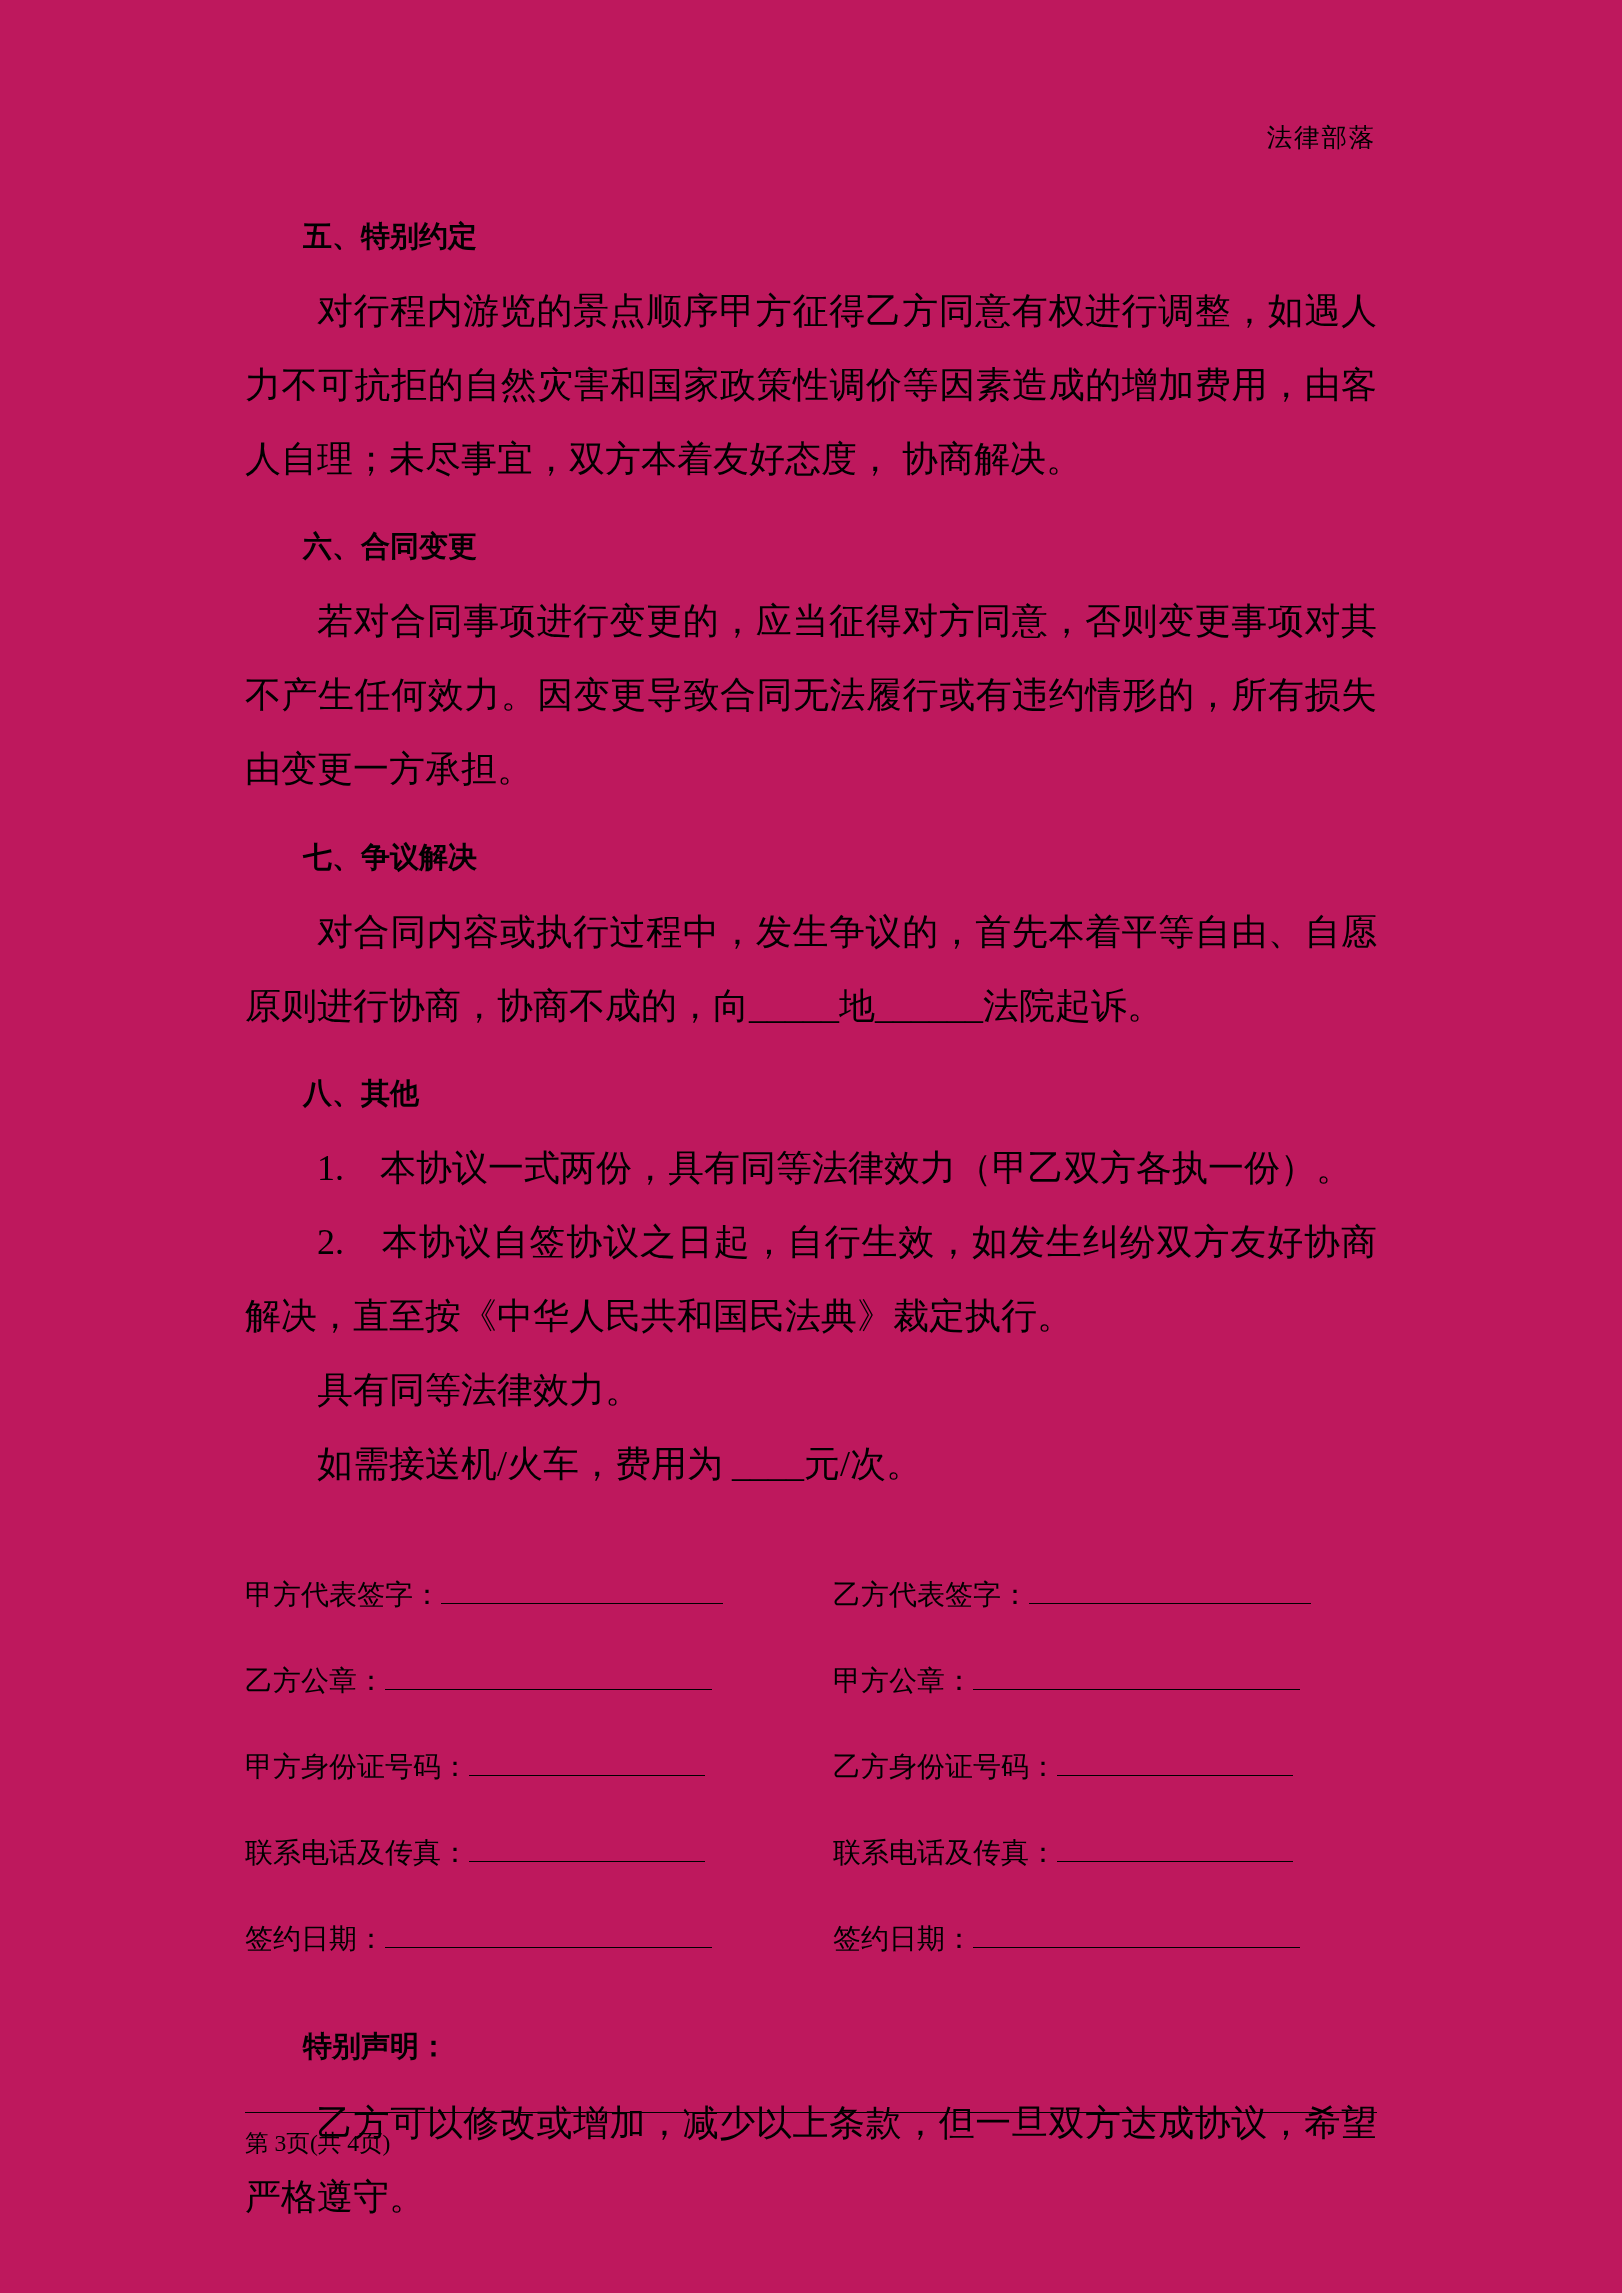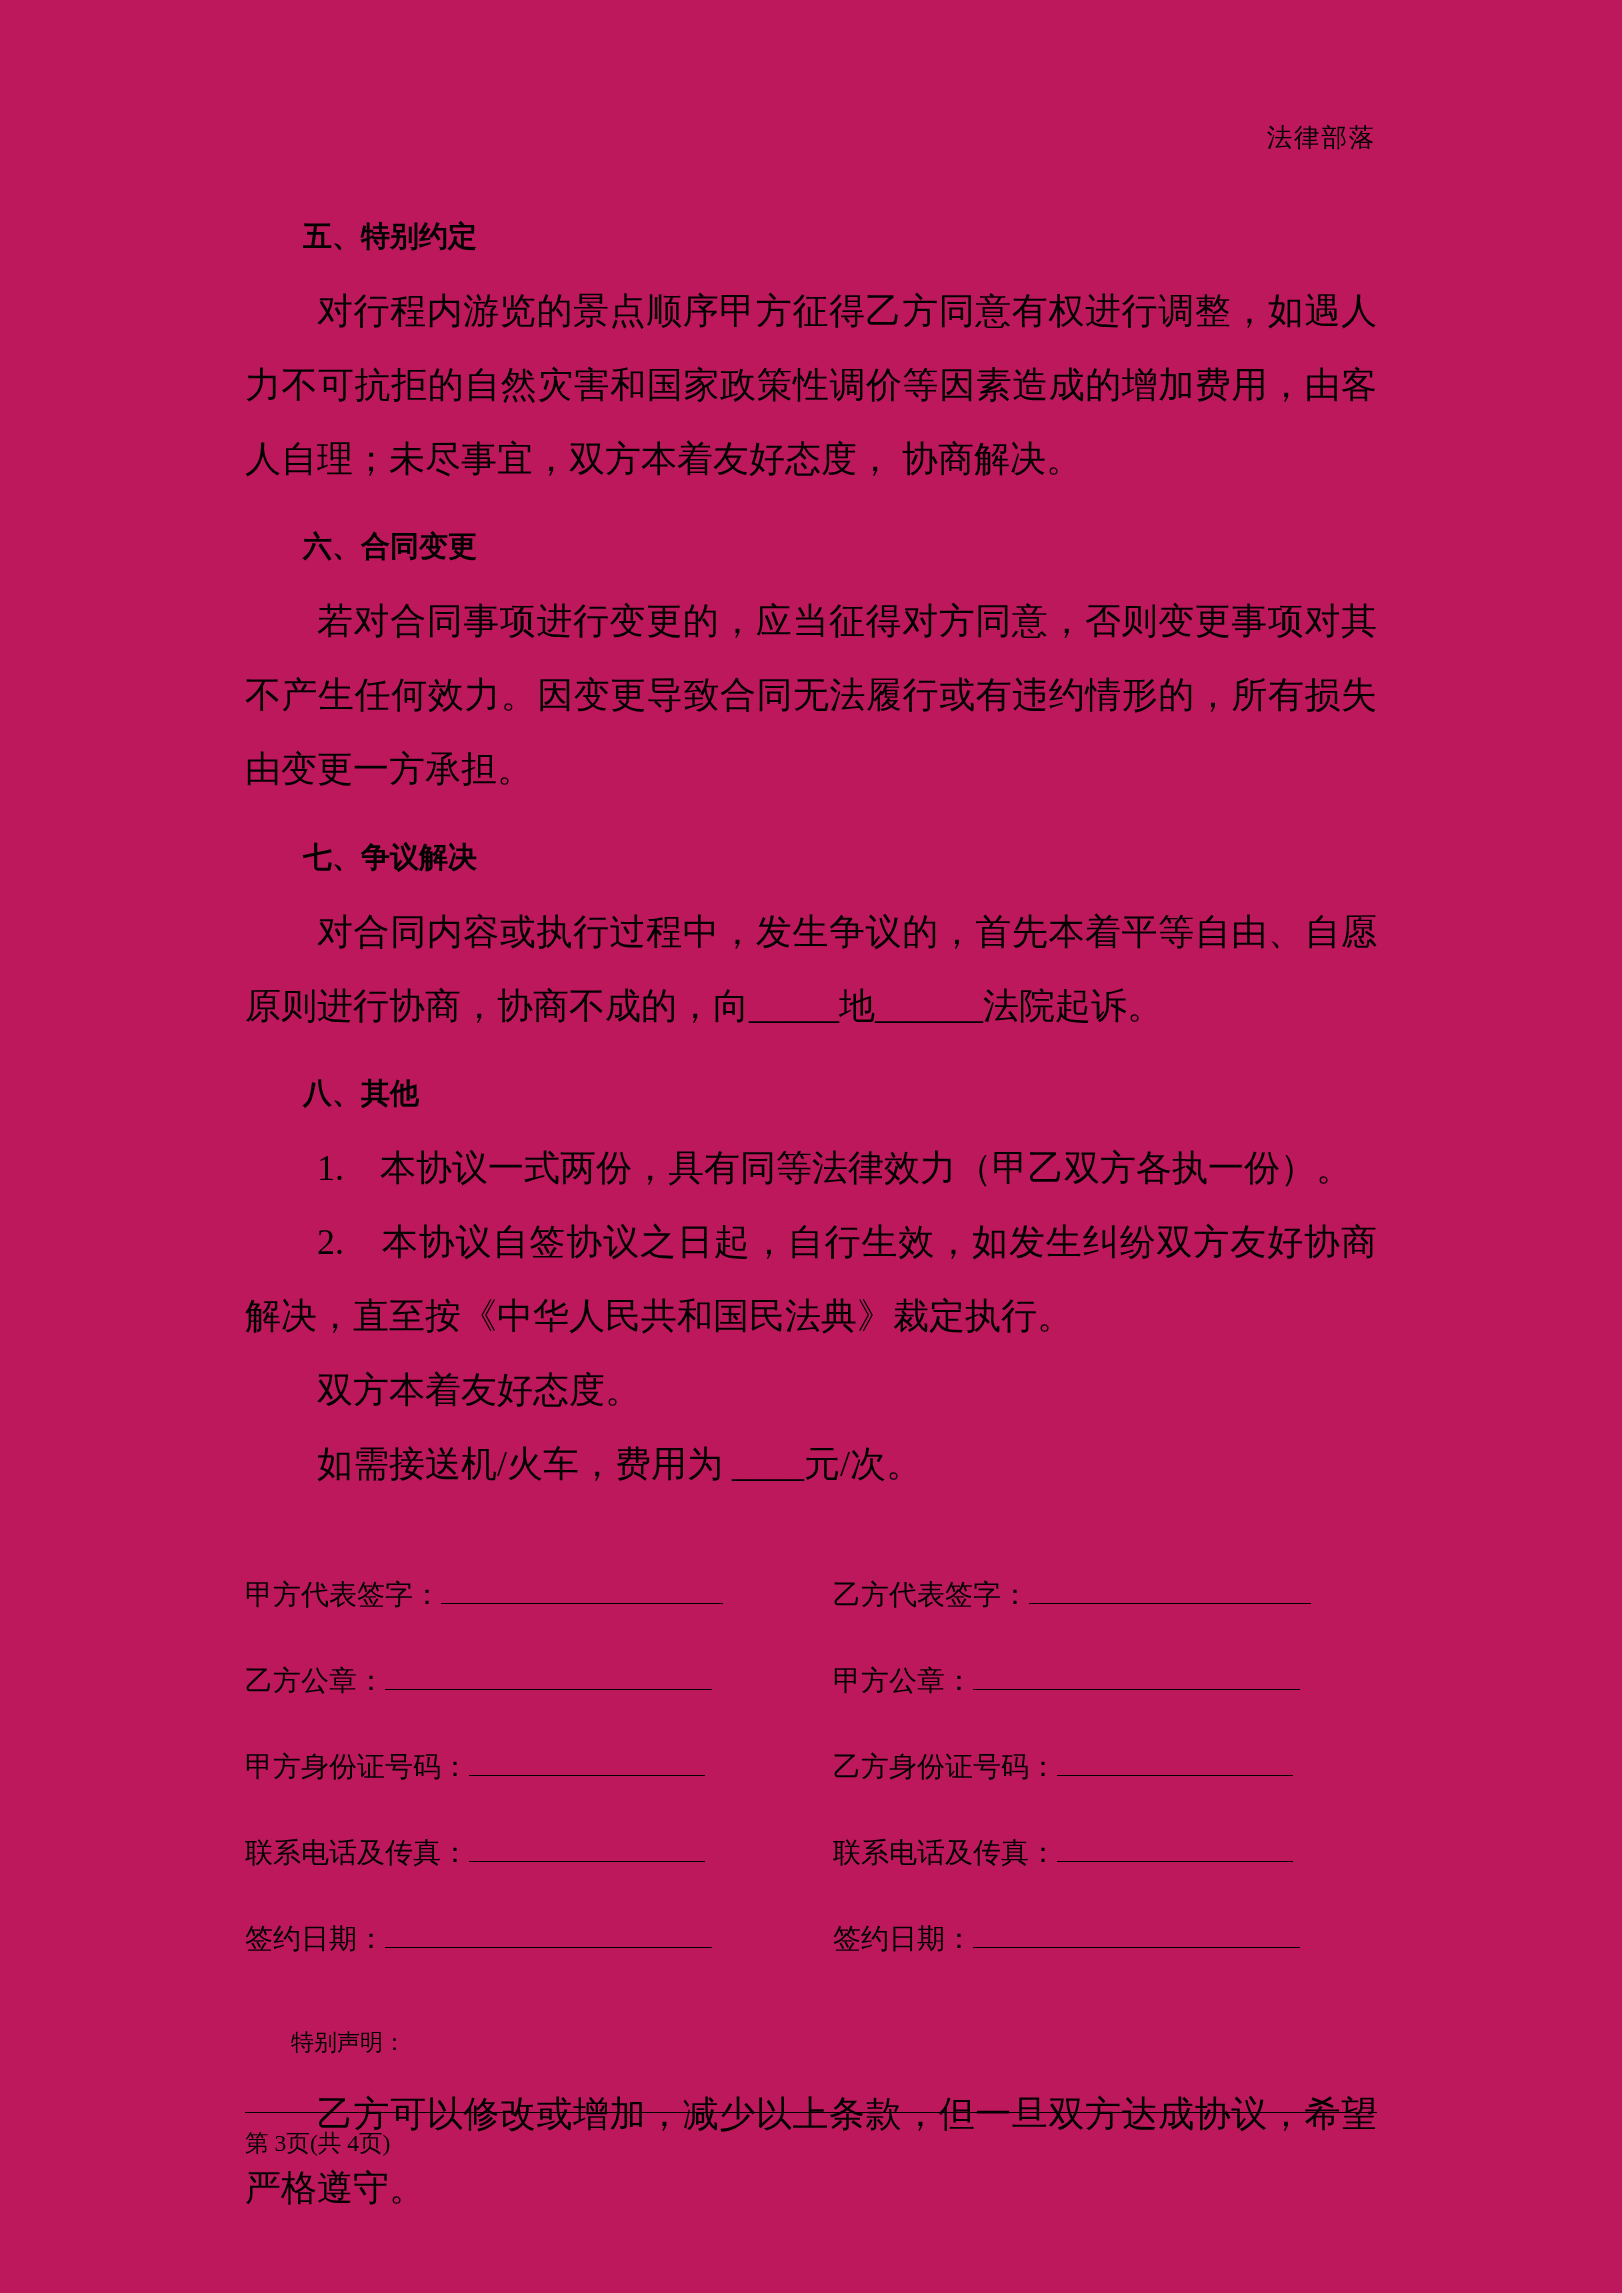--- a/index.html
+++ b/index.html
@@ -56,22 +56,22 @@
     border-bottom: 1.8px solid #000;
     height: 1em;
     vertical-align: baseline;
   }
   .w-md { width: 282px; }
   .w-lg { width: 327px; }
   .w-sm { width: 236px; }
   .statement { margin-top: 67px; }
   h2.statement-heading {
     font-family: "Liberation Sans", "DejaVu Sans", sans-serif;
-    font-weight: normal;
-    font-size: 23px;
+    font-weight: bold;
+    font-size: 29px;
     text-indent: 2em;
     margin: 0 0 20px 0;
   }
   .page-footer {
     position: absolute;
     left: 245px;
     bottom: 135px;
     width: 1132px;
     text-align: left;
   }
@@ -103,21 +103,21 @@
 
     <section>
       <h2 class="sec-heading">七、争议解决</h2>
       <p class="body-par">对合同内容或执行过程中，发生争议的，首先本着平等自由、自愿原则进行协商，协商不成的，向_____地______法院起诉。</p>
     </section>
 
     <section>
       <h2 class="sec-heading">八、其他</h2>
       <p class="body-par">1.　本协议一式两份，具有同等法律效力（甲乙双方各执一份）。</p>
       <p class="body-par">2.　本协议自签协议之日起，自行生效，如发生纠纷双方友好协商解决，直至按《中华人民共和国民法典》裁定执行。</p>
-      <p class="body-par">双方本着友好态度。</p>
+      <p class="body-par">具有同等法律效力。</p>
       <p class="body-par">如需接送机/火车，费用为 ____元/次。</p>
     </section>
 
     <div class="sig-block">
 
       <div class="sig-cell">
         <span>甲方代表签字：</span><span class="sig-line w-md"></span>
       </div>
       <div class="sig-cell">
         <span>乙方代表签字：</span><span class="sig-line w-md"></span>

